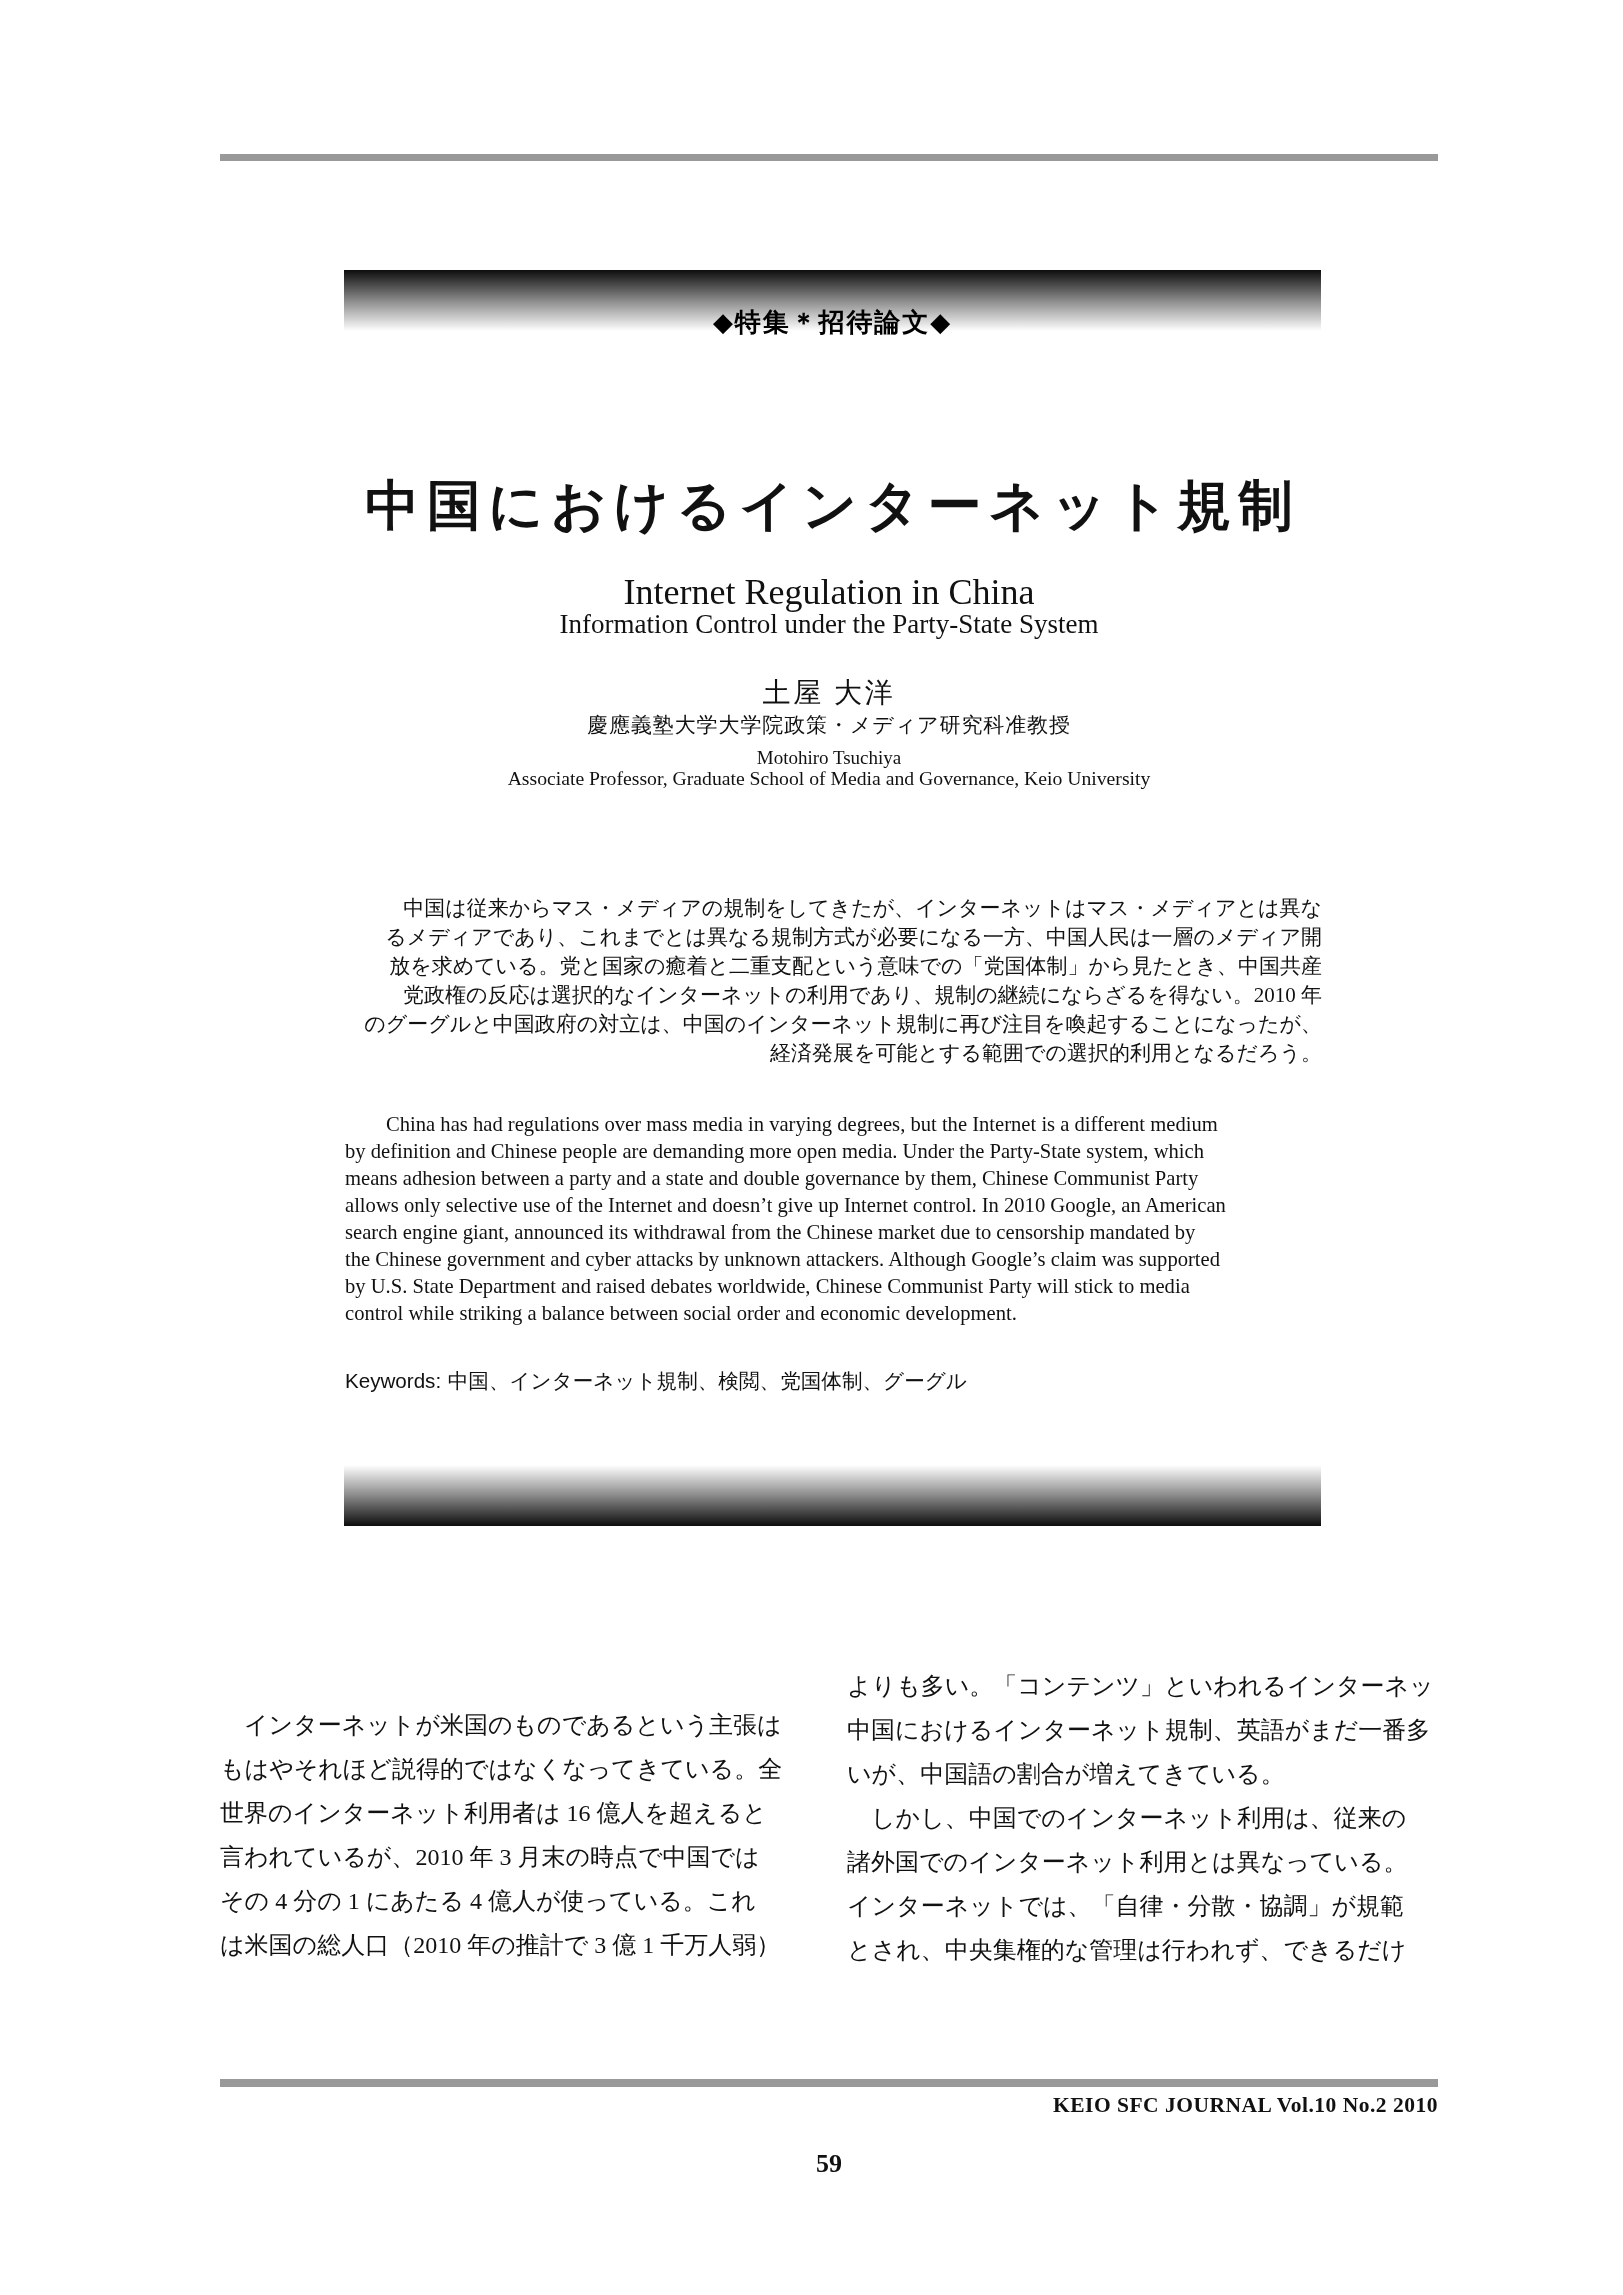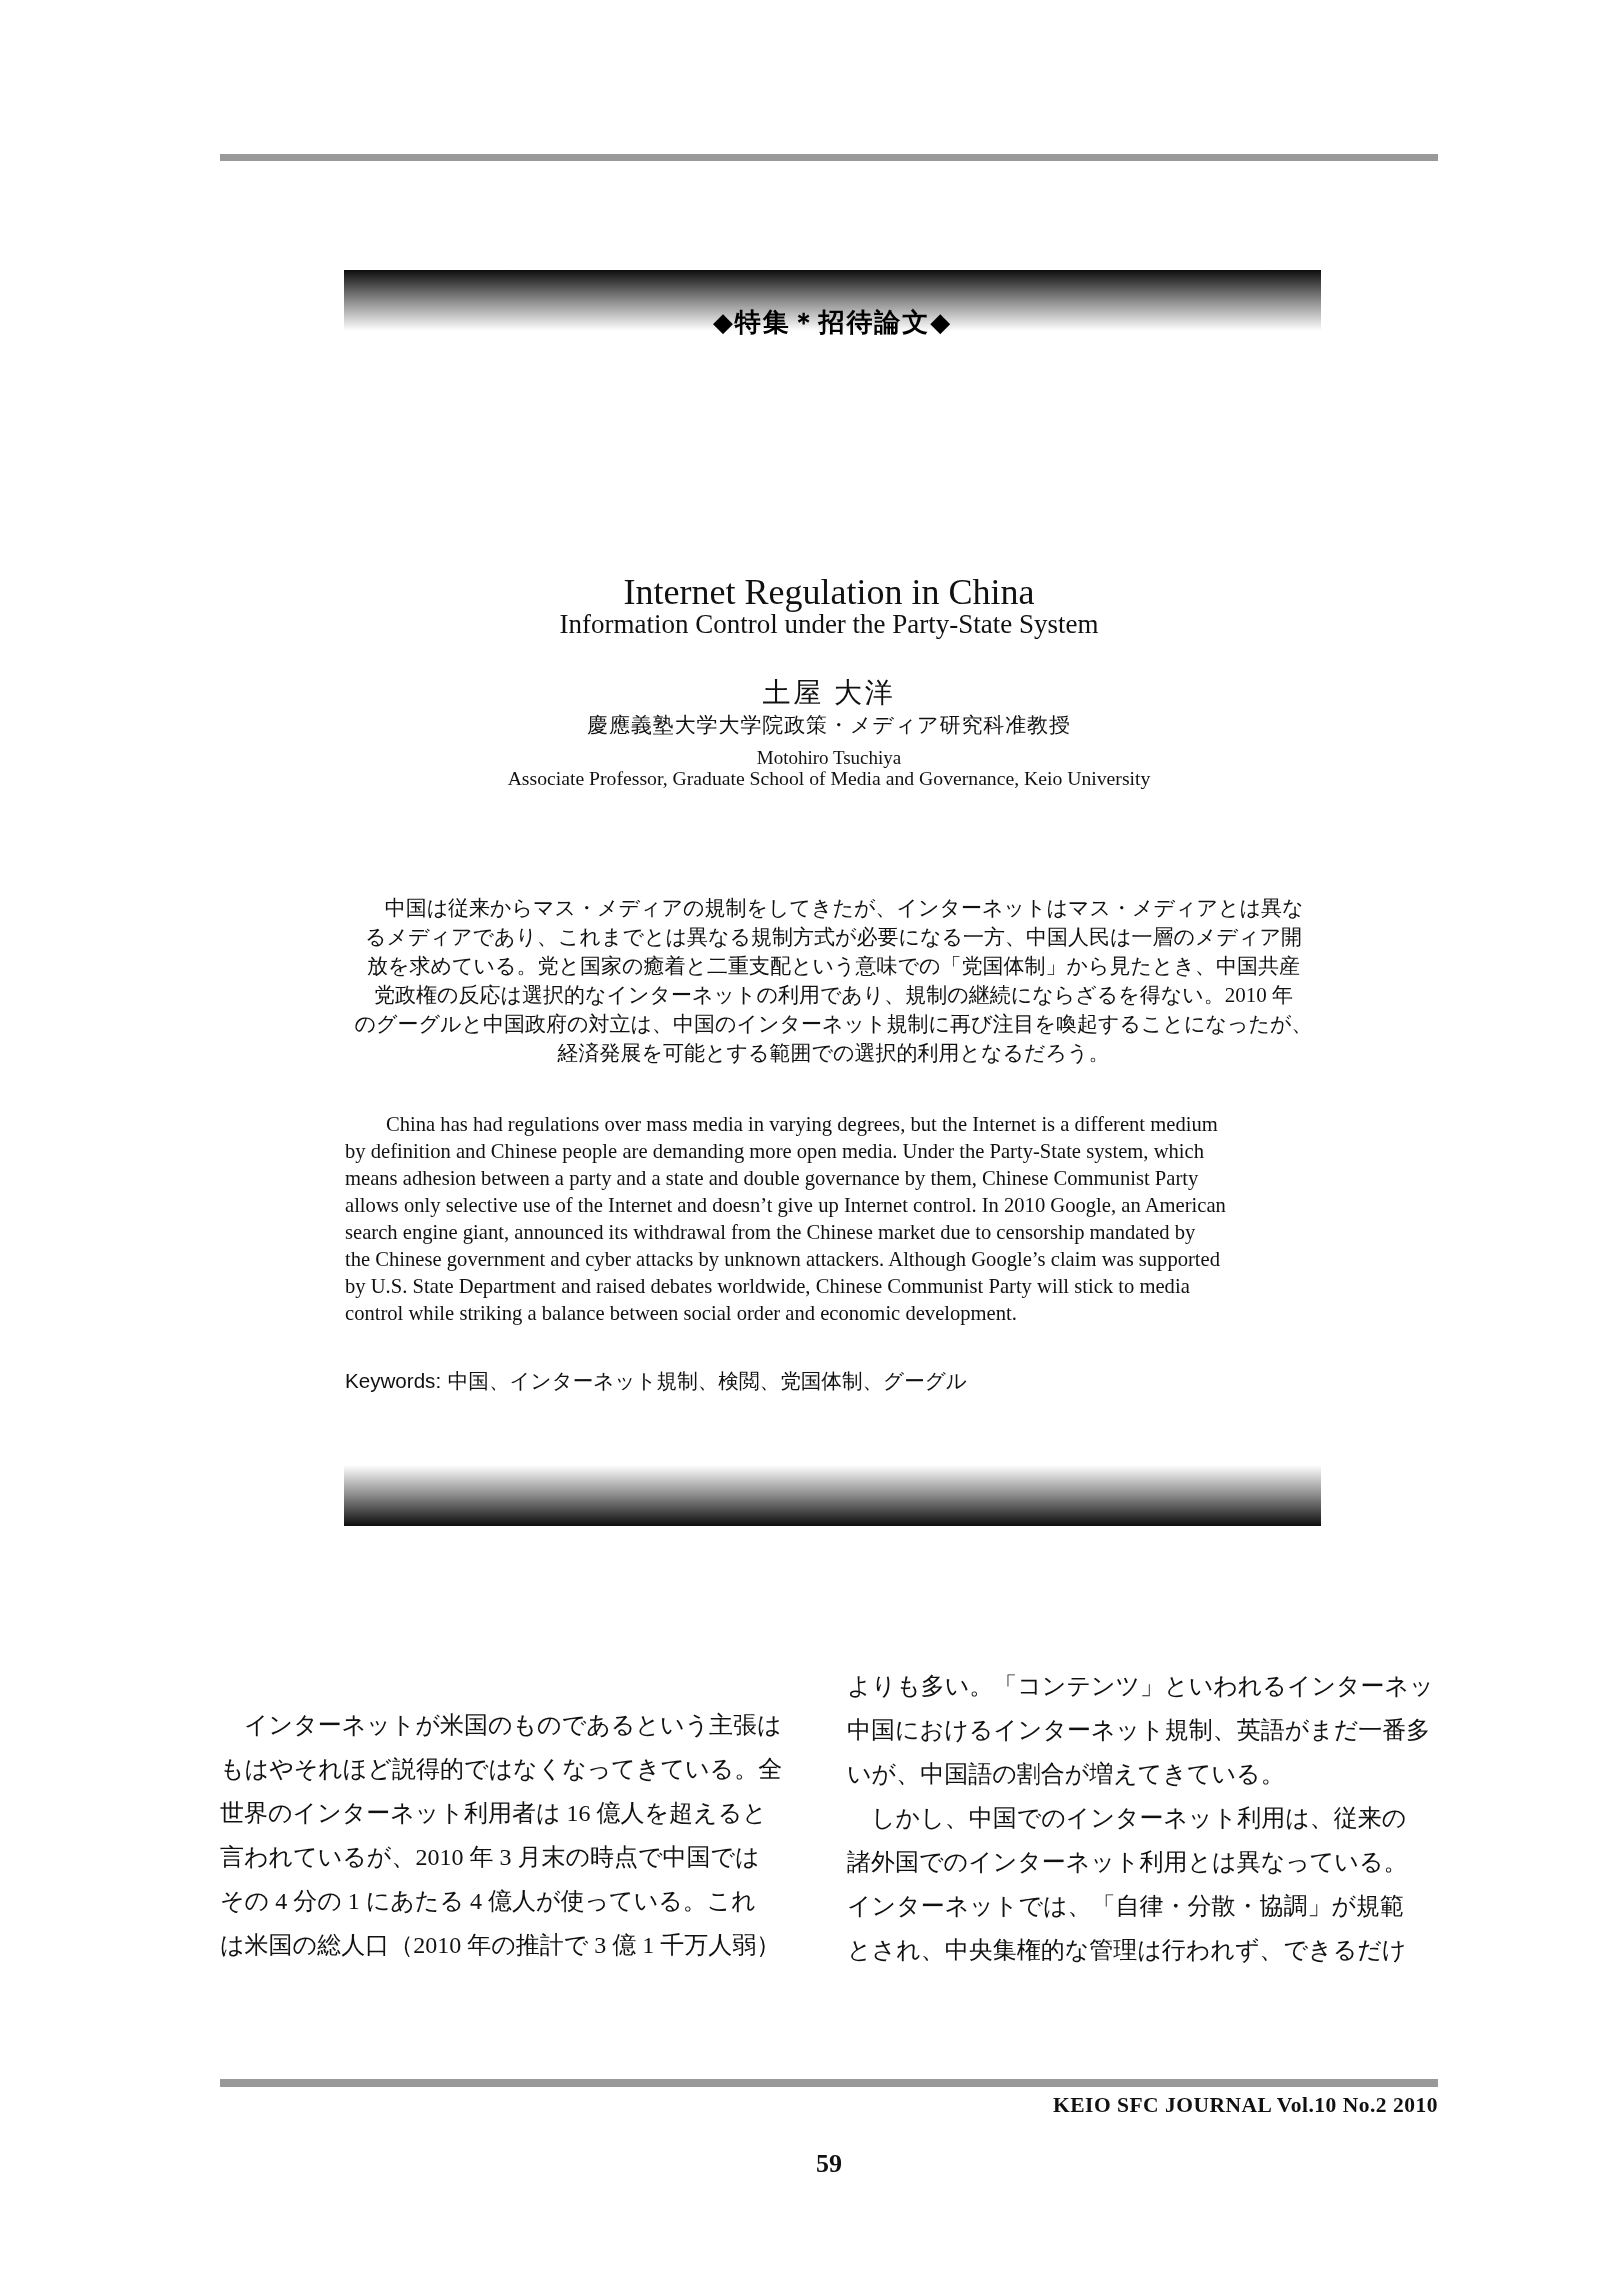--- a/index.html
+++ b/index.html
@@ -26,21 +26,21 @@
   .subtitle-ja{top:505px;font-size:29px;font-weight:500;letter-spacing:11.2px;text-indent:11.2px;white-space:nowrap;}
   .title-en{top:574px;font-size:36px;line-height:1.05;}
   .subtitle-en{top:610px;font-size:27px;line-height:1.05;}
   .author-ja{top:674px;font-size:28px;letter-spacing:2.8px;}
   .affil-ja{top:711px;font-size:21px;letter-spacing:0.9px;}
   .author-en{top:747px;font-size:19px;}
   .affil-en{top:767px;font-size:19.7px;}
 
   .abstract-ja{
     position:absolute;left:345px;top:894px;width:977px;
-    font-size:21px;line-height:29px;white-space:pre-line;text-align:center;
+    font-size:21px;line-height:29px;white-space:pre-line;text-align:right;
   }
   .abstract-en{
     position:absolute;left:345px;top:1111px;width:977px;
     font-size:20.6px;line-height:27px;white-space:pre-line;text-indent:41px;text-align:left;
   }
   .keywords{position:absolute;left:345px;top:1367px;width:977px;font-size:20.6px;}
   .keywords span + span{margin-left:6.6px;}
 
   .section-heading{
     position:absolute;left:220px;top:1662px;width:604px;
@@ -66,20 +66,21 @@
 <body>
 
 <div class="page serif">
 
   <div class="rule" id="top-rule"></div>
 
   <div class="banner banner1">
     <div class="banner-label sans">◆特集＊招待論文◆</div>
   </div>
 
+  <h1 class="center-block title-ja serif">中国におけるインターネット規制</h1>
 
 
   <div class="center-block title-en serif">Internet Regulation in China</div>
 
   <div class="center-block subtitle-en serif">Information Control under the Party-State System</div>
 
   <div class="center-block author-ja serif">土屋 大洋</div>
 
   <div class="center-block affil-ja serif">慶應義塾大学大学院政策・メディア研究科准教授</div>
 

